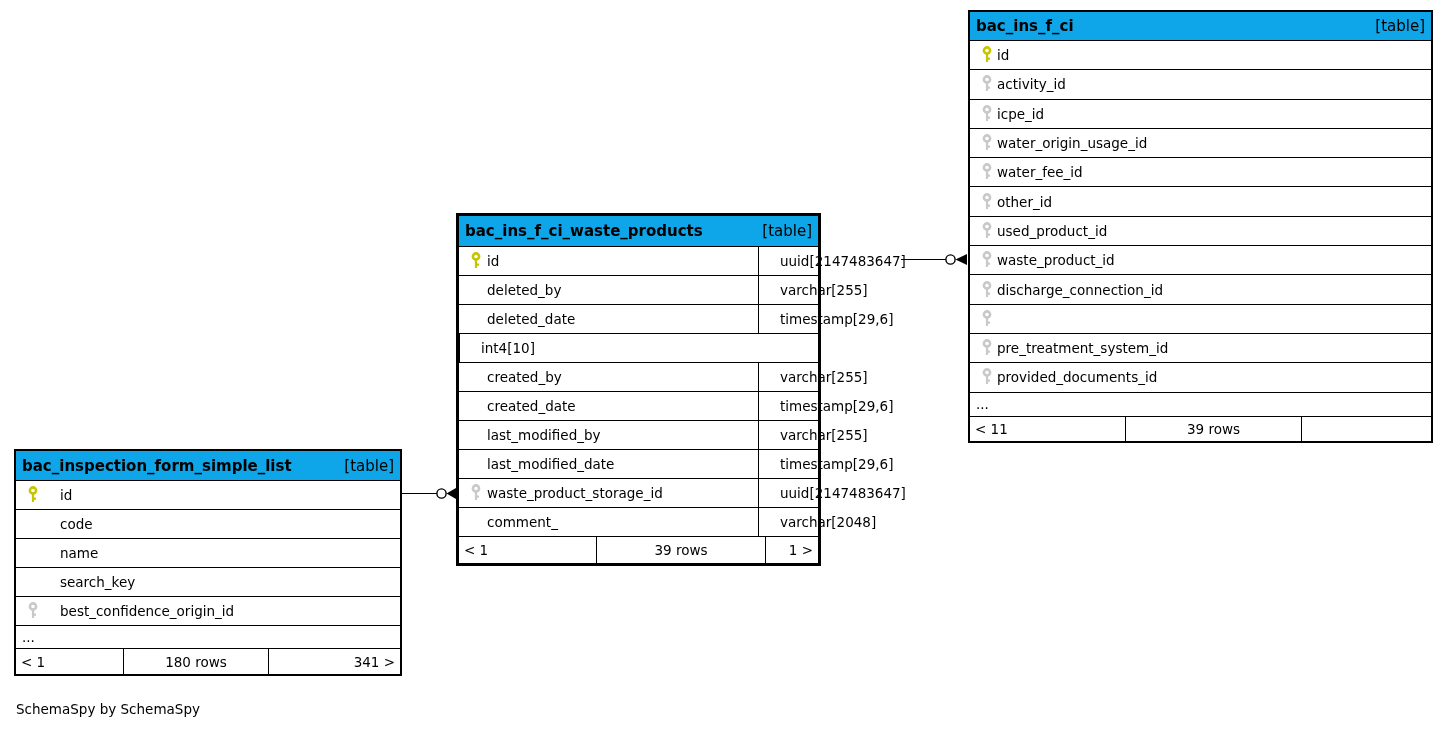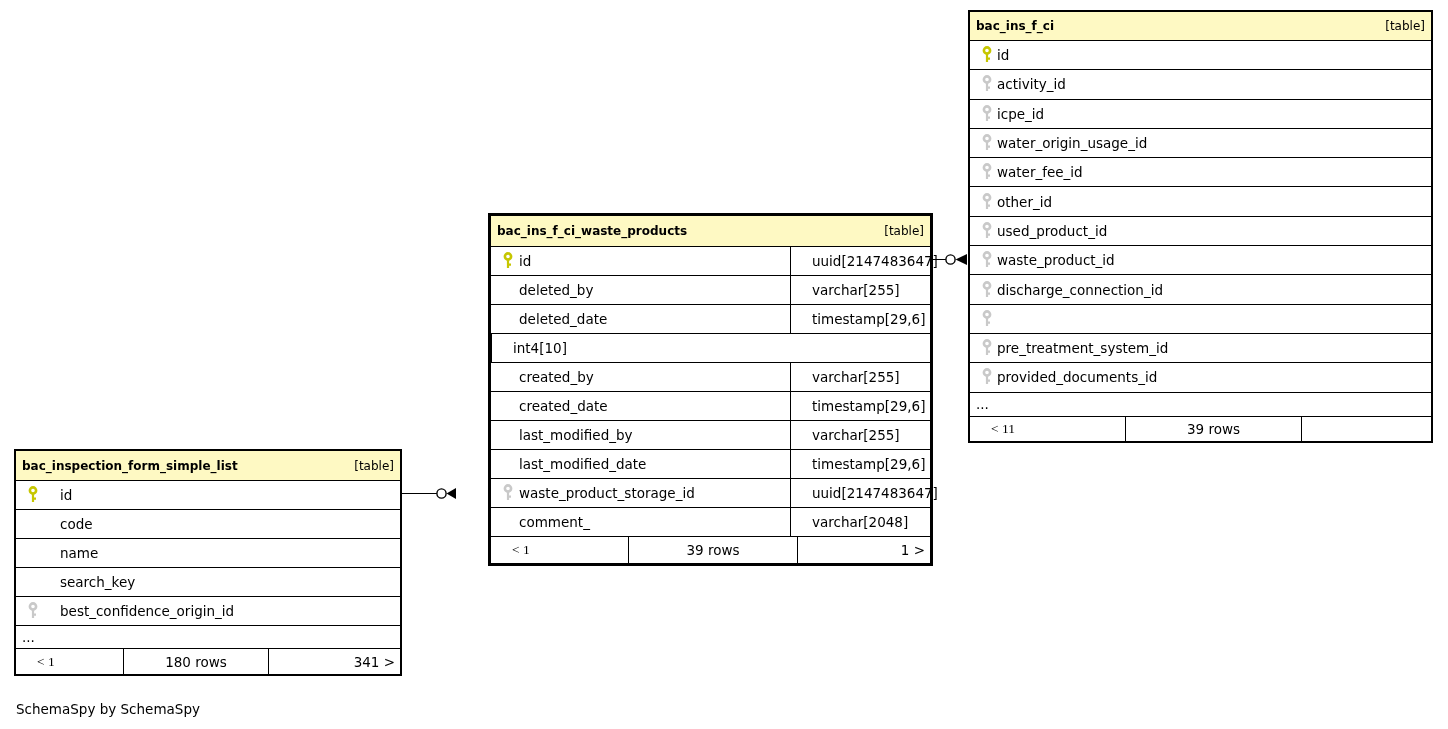--- a/index.html
+++ b/index.html
@@ -3,21 +3,21 @@
 <meta charset="utf-8">
 <style>
   html,body{margin:0;padding:0;background:#fff;}
   .canvas{position:relative;width:1448px;height:729px;background:#ffffff;
           font-family:"DejaVu Sans",sans-serif;color:#000;overflow:hidden;}
 
   .tbl{position:absolute;box-sizing:border-box;border:2px solid #000;background:#fff;}
   .tbl--focus{border-width:3px;}
 
   .thead{box-sizing:border-box;display:flex;justify-content:space-between;align-items:center;
-         background:#fef9c3;border-bottom:1px solid #000;padding:0 6px;font-size:12px;}
+         background:#0ea5e9;border-bottom:1px solid #000;padding:0 6px;font-size:15px;}
   .tname{font-weight:bold;white-space:nowrap;}
   .ttag{font-weight:normal;white-space:nowrap;}
 
   .trow{box-sizing:border-box;display:flex;align-items:stretch;border-bottom:1px solid #000;
         font-size:13.5px;white-space:nowrap;}
   .namecell{display:flex;align-items:center;padding-left:10px;box-sizing:border-box;}
   .rowname{white-space:nowrap;}
 
   .key{width:14px;height:20px;display:flex;align-items:center;flex:0 0 14px;}
   .key svg{display:none;}
@@ -26,36 +26,36 @@
 
   .typecell{box-sizing:border-box;border-left:1px solid #000;padding-left:21px;
             display:flex;align-items:center;flex:1;}
 
   .ell{box-sizing:border-box;display:flex;align-items:center;border-bottom:1px solid #000;
        padding-left:6px;font-size:13.5px;}
 
   .tfoot{box-sizing:border-box;display:flex;font-size:13.5px;}
   .fc{box-sizing:border-box;display:flex;align-items:center;white-space:nowrap;}
   .fc + .fc{border-left:1px solid #000;}
-  .fc--l{justify-content:flex-start;padding-left:21px;font-family:Liberation Serif, serif;}
+  .fc--l{justify-content:flex-start;padding-left:5px;}
   .fc--c{justify-content:center;}
   .fc--r{justify-content:flex-end;padding-right:5px;}
   .fc--last{flex:1;}
 
   
   #t0{left:14px;top:449px;width:388px;}
   #t0 .thead{height:30px;}
   #t0 .trow{height:29px;align-items:center;padding-left:10px;}
   #t0 .rowname{margin-left:20px;}
   #t0 .ell{height:23px;}
   #t0 .tfoot{height:25px;}
   #t0 .fc1{width:107px;} #t0 .fc2{width:145px;}
 
   
-  #t1{left:456px;top:213px;width:445px;margin-left:32px;}
+  #t1{left:456px;top:213px;width:365px;}
   #t1 .thead{height:31px;}
   #t1 .trow{height:29px;}
   #t1 .namecell{width:299px;flex:0 0 299px;}
   #t1 .rowname{margin-left:4px;}
   #t1 .tfoot{height:26px;}
   #t1 .fc1{width:137px;} #t1 .fc2{width:169px;}
 
   
   #t2{left:968px;top:10px;width:465px;}
   #t2 .thead{height:29px;}

